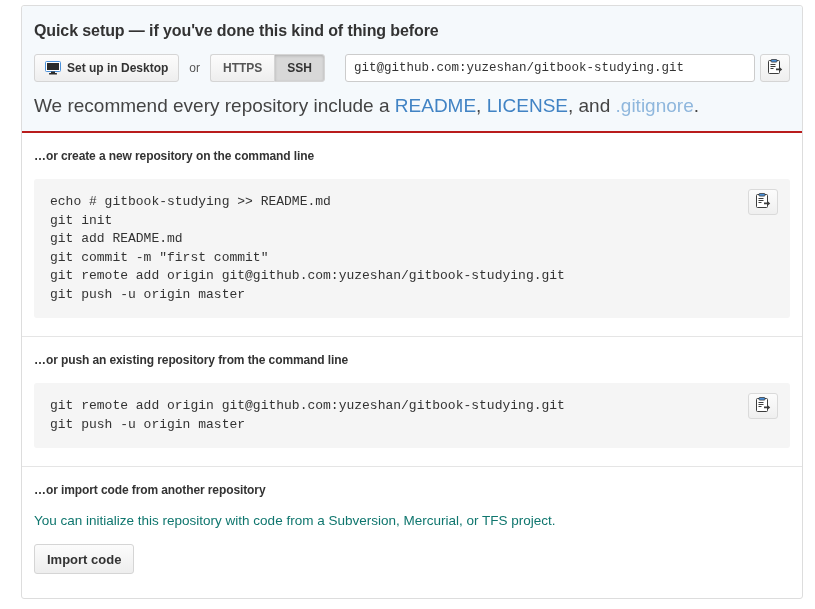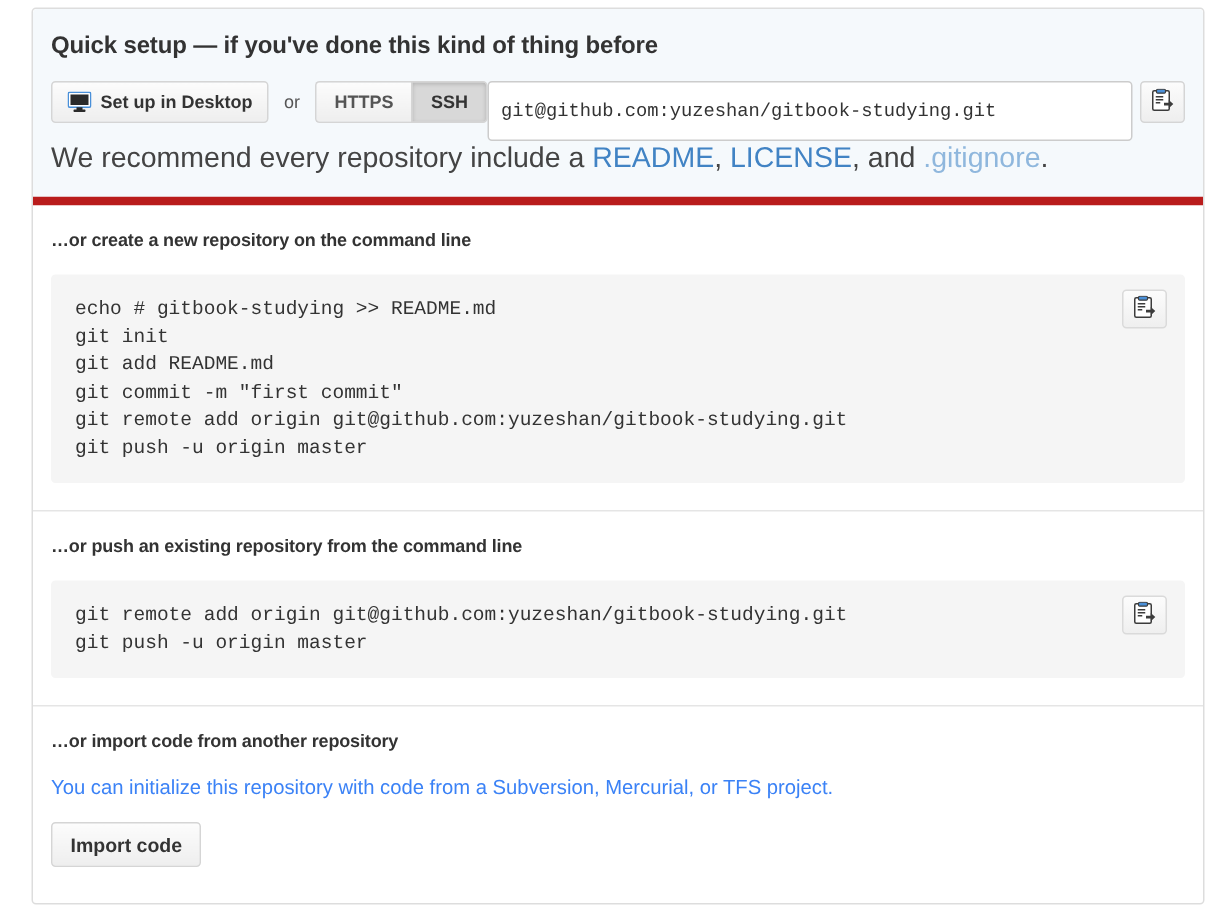--- a/index.html
+++ b/index.html
@@ -24,21 +24,21 @@
     width: 782px;
     border: 1px solid #dddddd;
     border-radius: 3px;
     background: #ffffff;
     box-sizing: border-box;
   }
 
   
   .quick-setup {
     background: #f5f9fc;
-    border-bottom: 6px solid #b91c1c;
+    border-bottom: 2px solid #b91c1c;
     border-radius: 3px 3px 0 0;
     padding: 16px 12px 14px 12px;
   }
   .quick-setup-title {
     font-size: 16px;
     font-weight: bold;
     color: #333333;
     margin: 0 0 14px 0;
     letter-spacing: -0.1px;
   }
@@ -114,23 +114,23 @@
   }
   .proto-btn.selected {
     background: #d8d8d8;
     background-image: none;
     color: #333333;
     box-shadow: inset 0 1px 3px rgba(0,0,0,0.18);
   }
 
   .url-input {
     flex: 1;
-    height: 40px;
-    box-sizing: border-box;
-    margin-left: 0;
+    height: 28px;
+    box-sizing: border-box;
+    margin-left: 20px;
     border: 1px solid #cccccc;
     border-radius: 3px;
     background: #ffffff;
     font-family: "Liberation Mono", monospace;
     font-size: 12.5px;
     color: #333333;
     padding: 0 8px;
     outline: none;
   }
 
@@ -205,21 +205,21 @@
     justify-content: center;
     background: linear-gradient(#fcfcfc, #efefef);
     border: 1px solid #dadada;
     border-radius: 3px;
     cursor: pointer;
   }
 
   .import-text {
     margin: 0 0 16px 0;
     font-size: 13.5px;
-    color: #3b82f6;
+    color: #0f766e;
   }
   .btn-import {
     height: 30px;
     font-size: 13px;
     padding: 0 12px;
   }
 </style>
 </head>
 <body>
 

